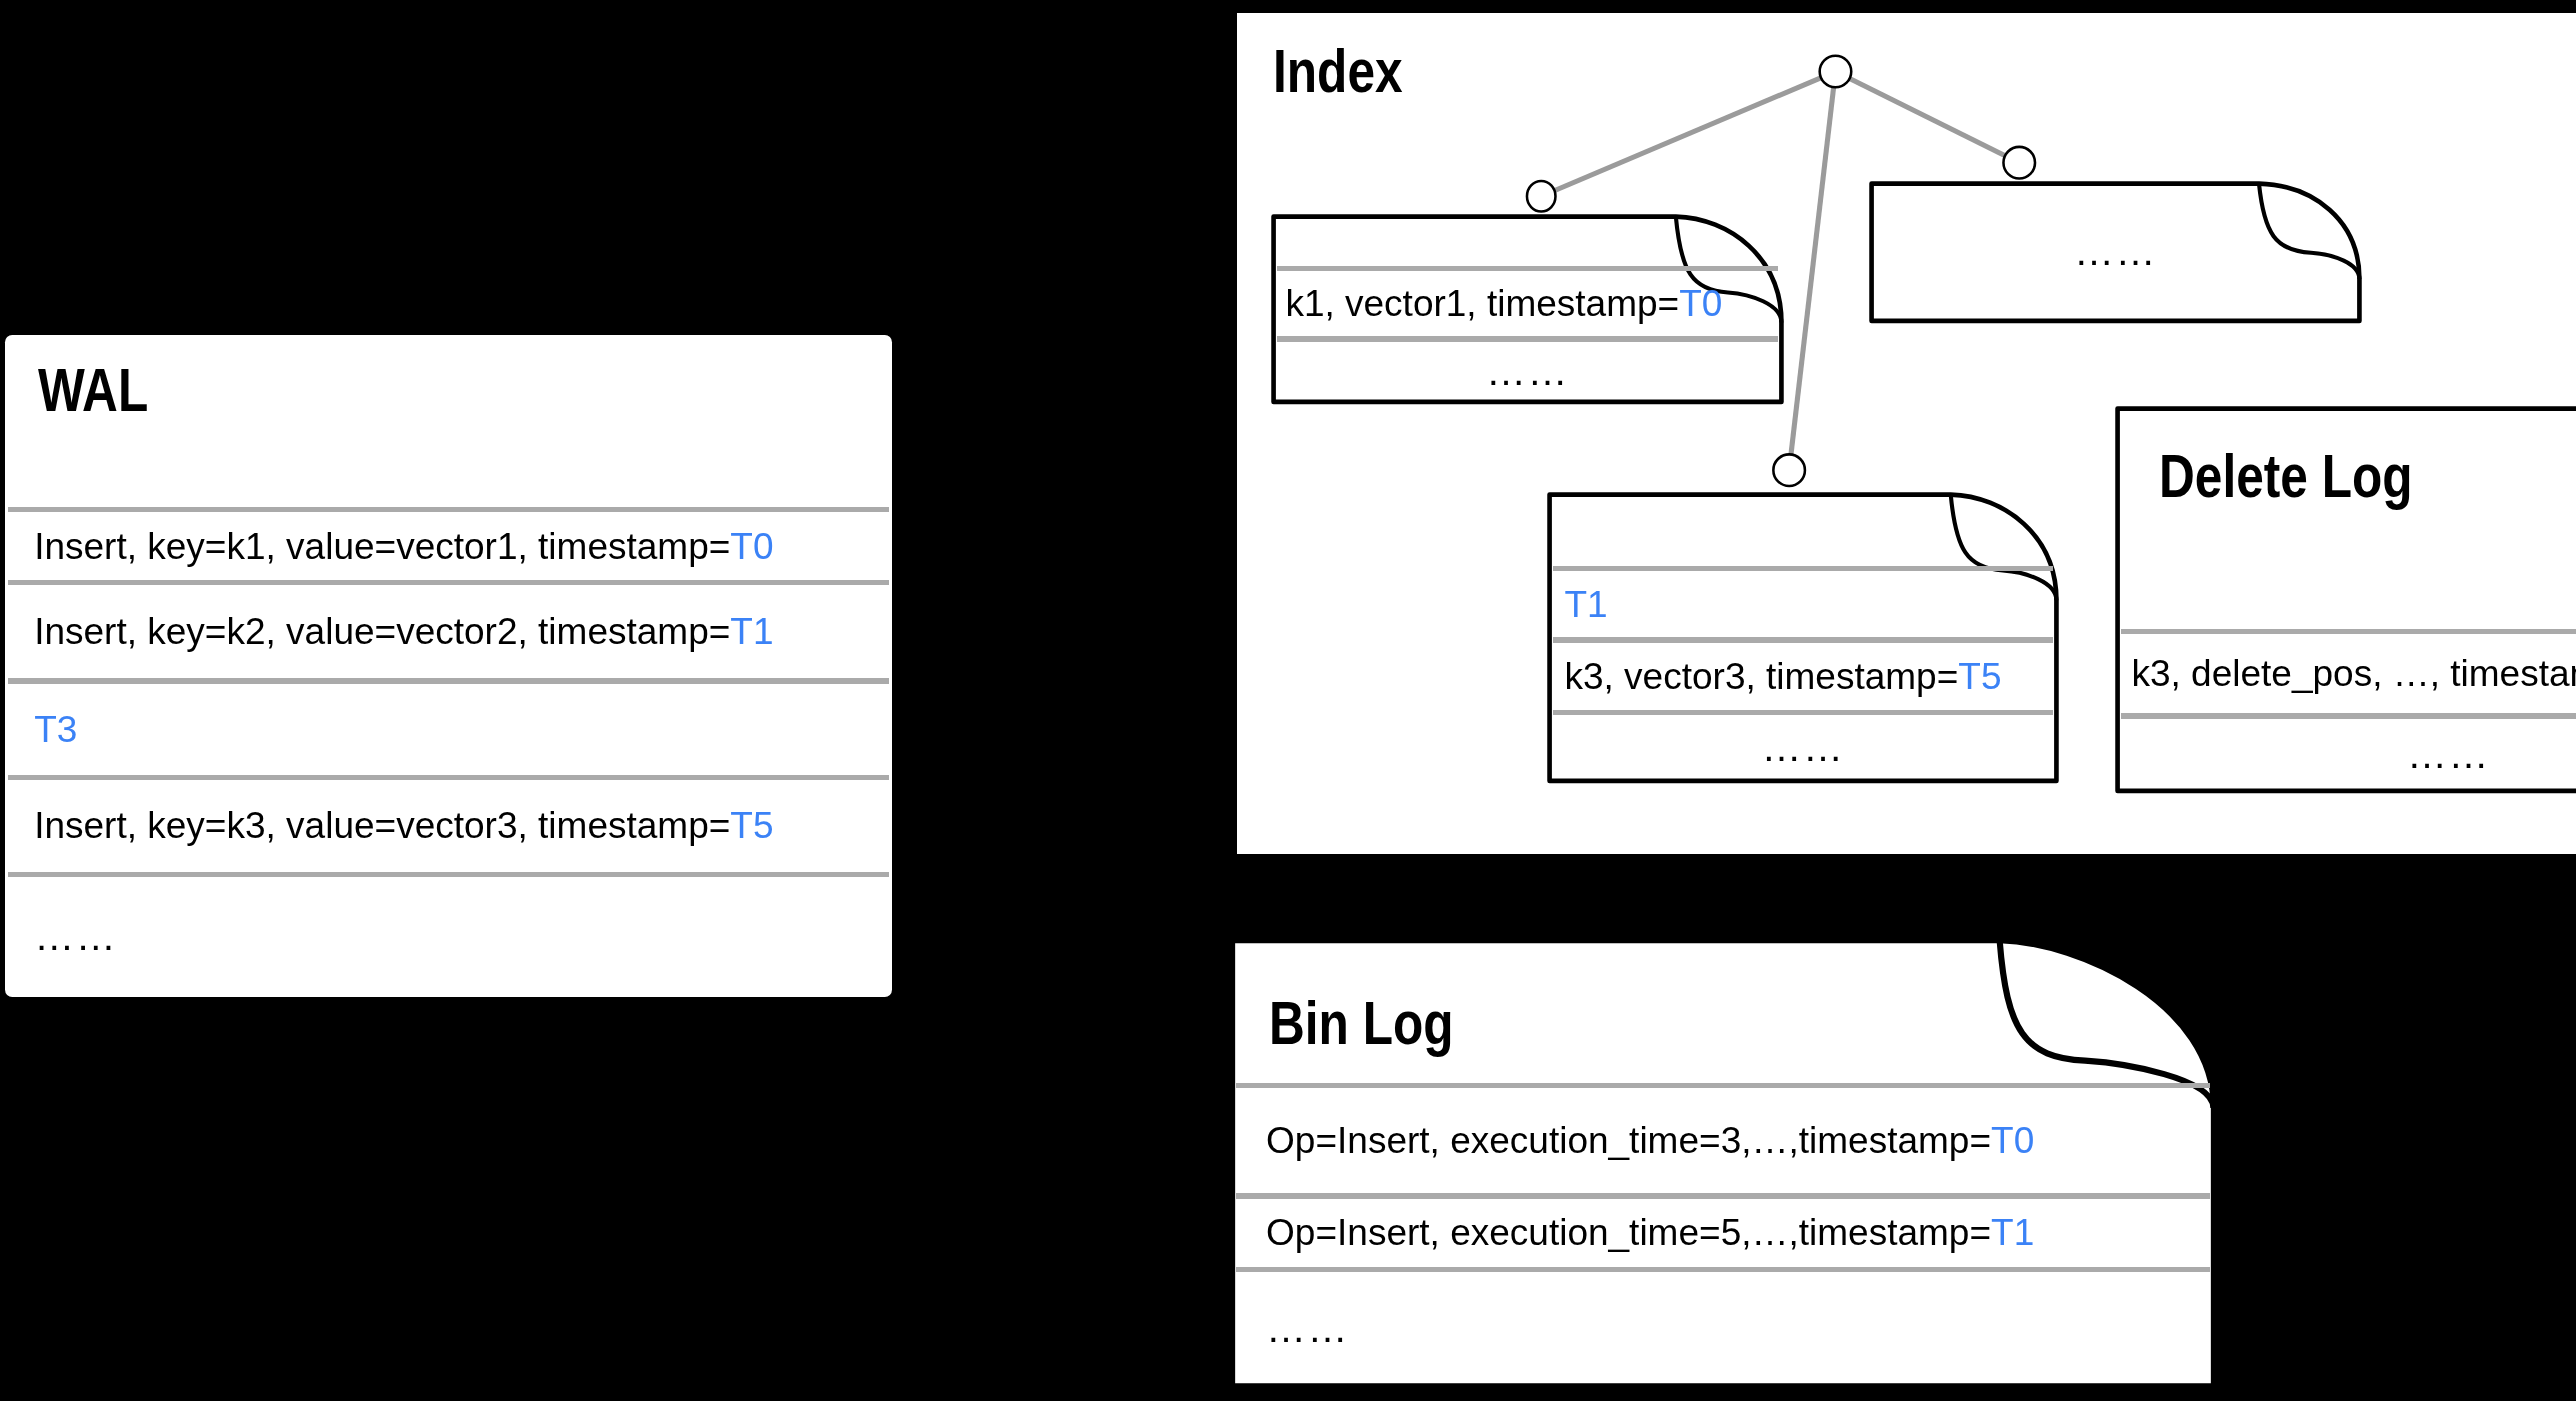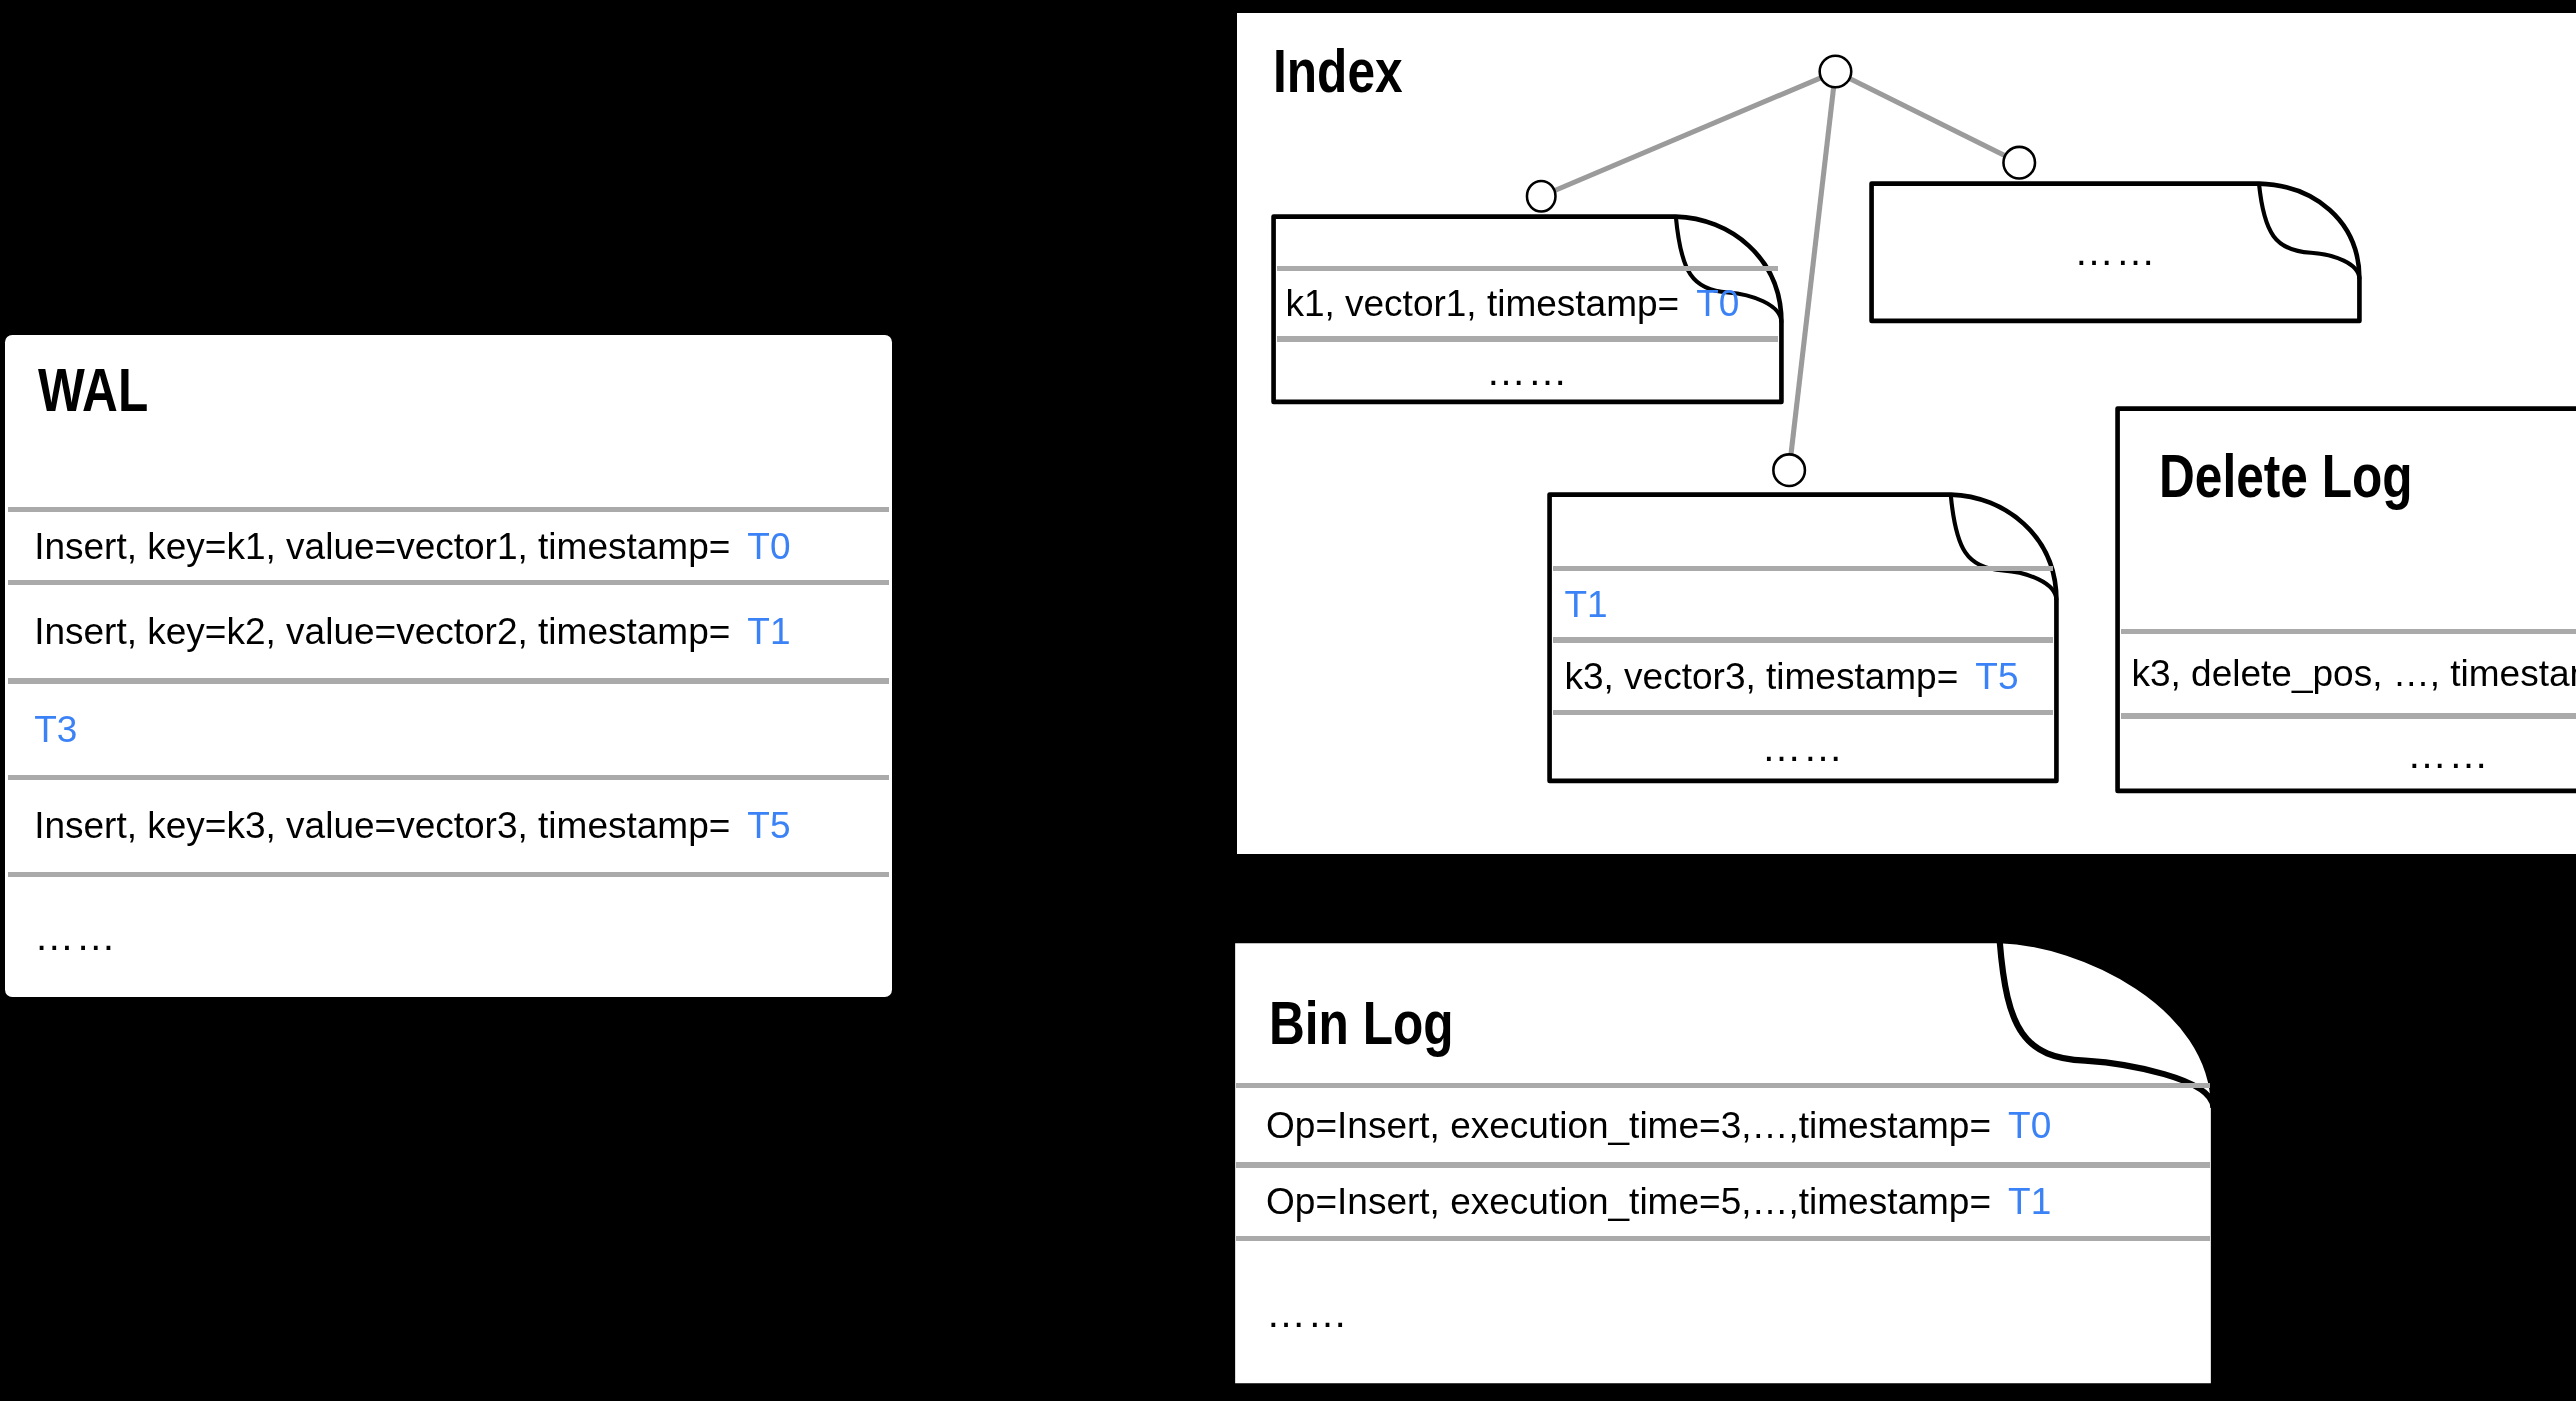--- a/index.html
+++ b/index.html
@@ -1,20 +1,20 @@
 <!DOCTYPE html>
 <html style="font-size:8.2px"><head>
 <meta charset="utf-8">
 <style>
   html,body{margin:0;padding:0;background:#000;}
   #stage{position:relative;width:2817px;height:1402px;background:#000;overflow:hidden;
          font-family:"Liberation Sans","DejaVu Sans",sans-serif;color:#000;}
   .panel{position:absolute;background:#fff;box-sizing:border-box;}
   .sep{height:5.2px;background:#aaaaaa;flex:0 0 auto;margin:0 3.1px;}
-  .row{display:flex;align-items:center;font-size:37px;line-height:1;padding-left:29px;flex:0 0 auto;white-space:nowrap;gap:17px;}
+  .row{display:flex;align-items:center;font-size:37px;line-height:1;padding-left:29px;flex:0 0 auto;white-space:nowrap;}
   .row .ts{font-weight:400;color:#3b82f6;}
   .dots-left{display:flex;align-items:center;font-size:40px;padding-left:29px;flex:1 1 auto;letter-spacing:1.5px;}
   .dots-center{display:flex;align-items:center;justify-content:center;font-size:40px;flex:1 1 auto;letter-spacing:1.5px;}
   .big-title{font-weight:700;font-size:62px;line-height:1;transform:scaleX(0.8);transform-origin:left center;white-space:nowrap;}
   .doc{position:absolute;}
   .doc svg.page{position:absolute;left:0;top:0;width:100%;height:100%;}
   .doc .doc-body{position:absolute;left:3.1px;right:3.1px;top:2.6px;bottom:3.1px;display:flex;flex-direction:column;}
   .titlebox{display:flex;align-items:flex-start;flex:0 0 auto;}
   #wal{left:5.2px;top:335px;width:887px;height:662px;border-radius:7.2px;display:flex;flex-direction:column;}
   #wal .titlebox{height:148px;padding:24px 0 0 33px;}
@@ -145,21 +145,21 @@
   <div class="doc" id="binlog">
     <svg class="page" viewBox="0 0 1914 875" preserveAspectRatio="none">
       <path d="M5,5 L1494,5 C1652,10 1909,130 1909,330 L1909,869 L5,869 Z" fill="#ffffff" stroke="#000000" stroke-width="10" stroke-linejoin="round"></path>
       <path d="M1494,5 C1508,180 1542,232 1660,238 C1737,243 1909,272 1909,330" fill="none" stroke="#000000" stroke-width="12"></path>
     </svg>
     <div class="doc-body">
       <div class="titlebox">
         <span class="big-title">Bin Log</span>
       </div>
       <div class="sep"></div>
-      <div class="row" style="height:74px;padding-left:33px">
+      <div class="row" style="height:105px;padding-left:33px">
         <span>Op=Insert, execution_time=3,…,timestamp=</span>
           <span class="ts">T0</span>
       </div>
       <div class="sep"></div>
       <div class="row" style="height:68px;padding-left:33px">
         <span>Op=Insert, execution_time=5,…,timestamp=</span>
           <span class="ts">T1</span>
       </div>
       <div class="sep"></div>
       <div class="dots-left" style="padding-left:33px">……</div>

